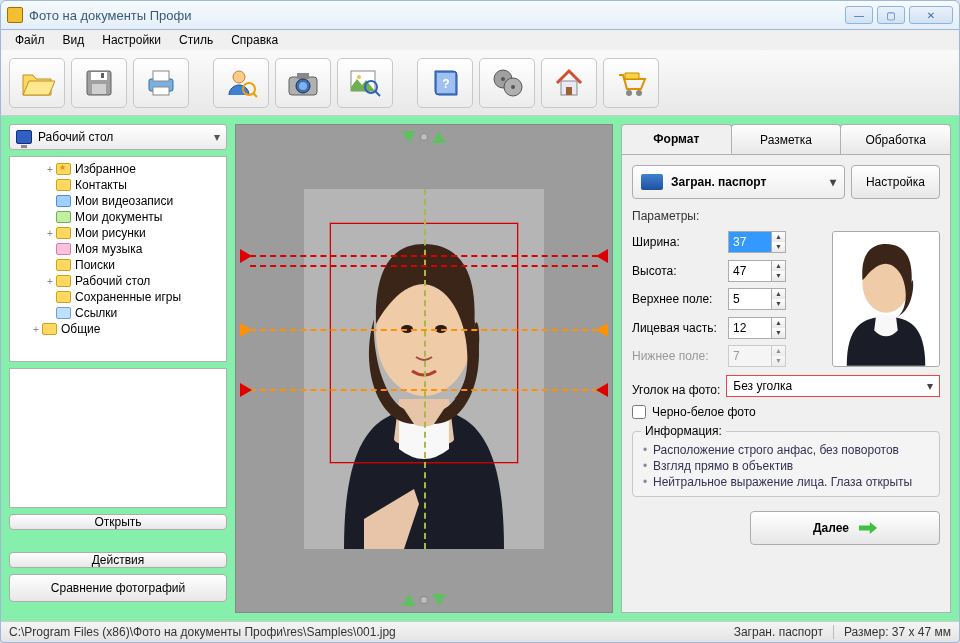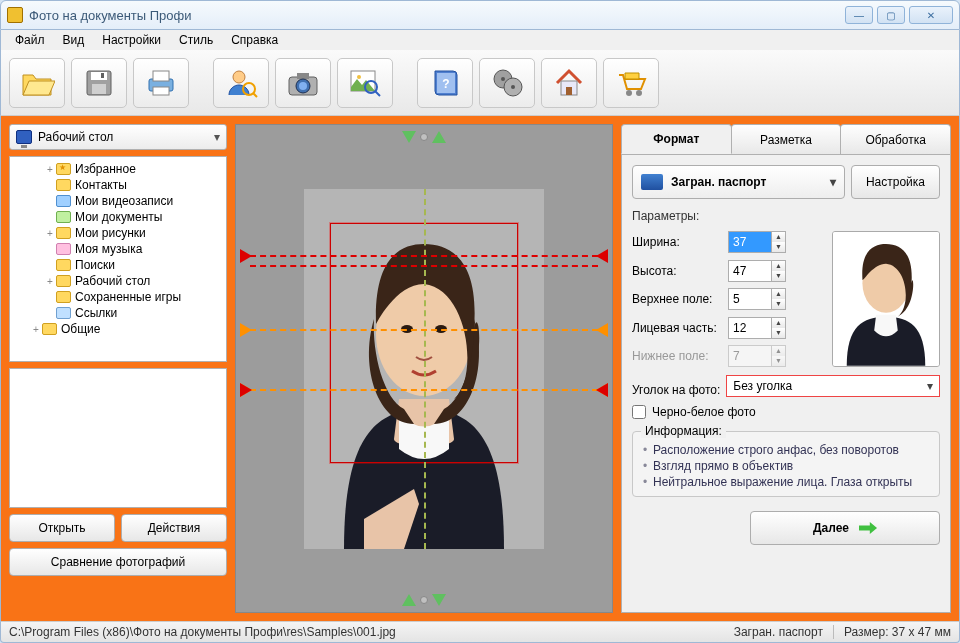--- a/index.html
+++ b/index.html
@@ -17,21 +17,21 @@
 .menubar { height:20px; background:#f0f0f0; display:flex; align-items:center; padding:0 6px; gap:2px; border-left:1px solid #9fb8d5; border-right:1px solid #9fb8d5; }
 .menubar span { padding:5px 8px; cursor:pointer; }
 
 
 .toolbar { height:66px; background:linear-gradient(#fafafa,#e8e8e8); border-bottom:1px solid #ccc; border-left:1px solid #9fb8d5; border-right:1px solid #9fb8d5; display:flex; align-items:center; padding:0 8px; gap:6px; }
 .tool-btn { width:56px; height:50px; border:1px solid #c8c8c8; border-radius:5px; background:linear-gradient(#ffffff,#ececec); display:flex; align-items:center; justify-content:center; cursor:pointer; }
 .tool-btn svg { width:36px; height:36px; }
 .tool-sep { width:12px; }
 
 
-.main { display:flex; height:505px; background:#f97316; border-left:1px solid #9fb8d5; border-right:1px solid #9fb8d5; padding:8px; gap:8px; }
+.main { display:flex; height:505px; background:#86efac; border-left:1px solid #9fb8d5; border-right:1px solid #9fb8d5; padding:8px; gap:8px; }
 
 
 .left-panel { width:218px; display:flex; flex-direction:column; gap:6px; }
 .drive-select { height:26px; border:1px solid #b0b0b0; border-radius:3px; background:linear-gradient(#fff,#ececec); display:flex; align-items:center; padding:0 6px; cursor:pointer; }
 .drive-select .monitor-icon { width:16px; height:14px; background:#3060c0; border:1px solid #103080; border-radius:2px; margin-right:6px; position:relative; }
 .drive-select .monitor-icon::after { content:""; position:absolute; left:4px; top:14px; width:6px; height:3px; background:#888; }
 .drive-select .arrow { margin-left:auto; color:#555; }
 
 .tree-wrap { border:1px solid #b0b0b0; background:#fff; height:206px; overflow-y:auto; padding:4px 0; }
 .tree-item { display:flex; align-items:center; padding:1px 6px; cursor:pointer; white-space:nowrap; }
@@ -40,21 +40,21 @@
 .folder-icon { width:15px; height:12px; background:#ffd860; border:1px solid #d0a020; border-radius:2px; margin-right:4px; position:relative; }
 .folder-icon.fav::after { content:"★"; position:absolute; font-size:8px; left:2px; top:-1px; color:#e09000; }
 .folder-icon.vid { background:#a0d0ff; border-color:#5090d0; }
 .folder-icon.doc { background:#c0f0a0; border-color:#70b050; }
 .folder-icon.img { background:#ffd860; }
 .folder-icon.mus { background:#ffc0e0; border-color:#d080b0; }
 .folder-icon.lnk { background:#c0e0ff; border-color:#70a0d0; }
 
 .preview-box { border:1px solid #b0b0b0; background:#fff; height:140px; }
 
-.left-btns { display:flex; gap:6px; }
+.left-btns { display:flex; gap:22px;flex-direction:column; }
 .btn { height:28px; border:1px solid #adadad; border-radius:4px; background:linear-gradient(#ffffff,#e7e7e7); cursor:pointer; padding:0 14px; display:flex; align-items:center; justify-content:center; }
 .btn-wide { width:100%; justify-content:center; }
 
 
 .center-panel { flex:1; background:#9c9c9c; border:1px solid #888; position:relative; display:flex; align-items:center; justify-content:center; overflow:hidden; }
 .photo { width:240px; height:360px; position:relative; }
 .person-svg { width:100%; height:100%; }
 .crop-frame { position:absolute; border:1px solid #cc0000; box-shadow:0 0 0 1px rgba(255,0,0,0.3); }
 .guide-line { position:absolute; border-top:2px dashed; }
 .guide-orange { border-color:#ff9000; }

